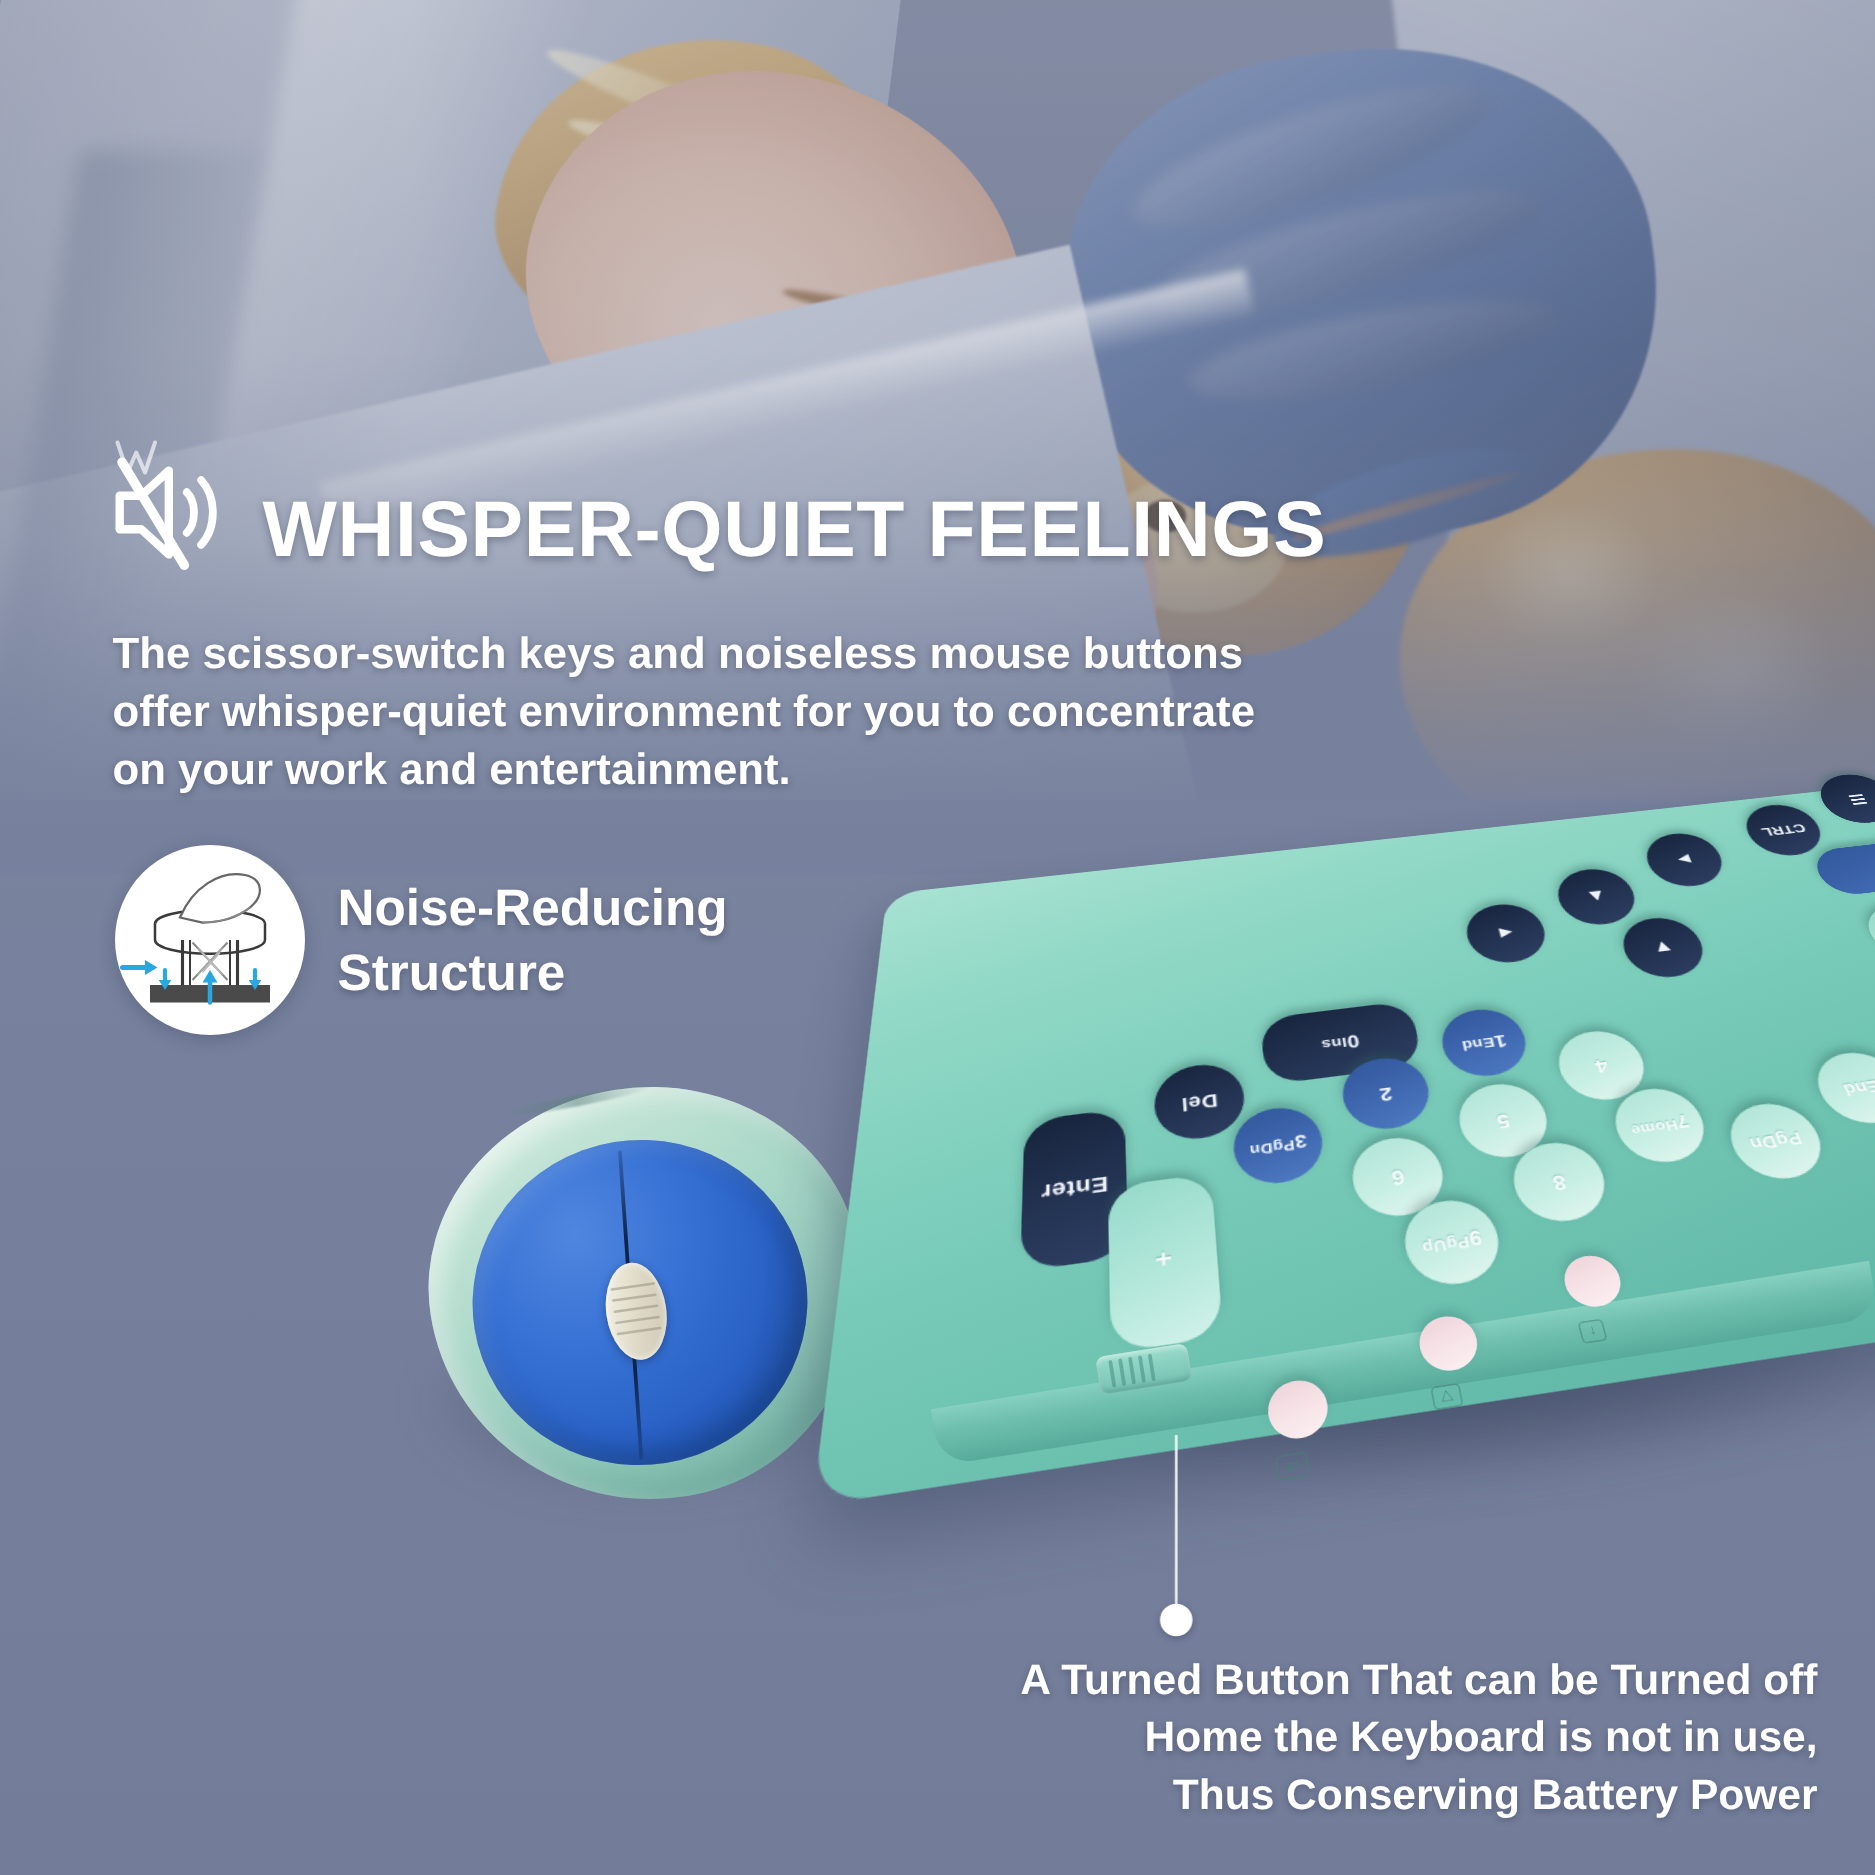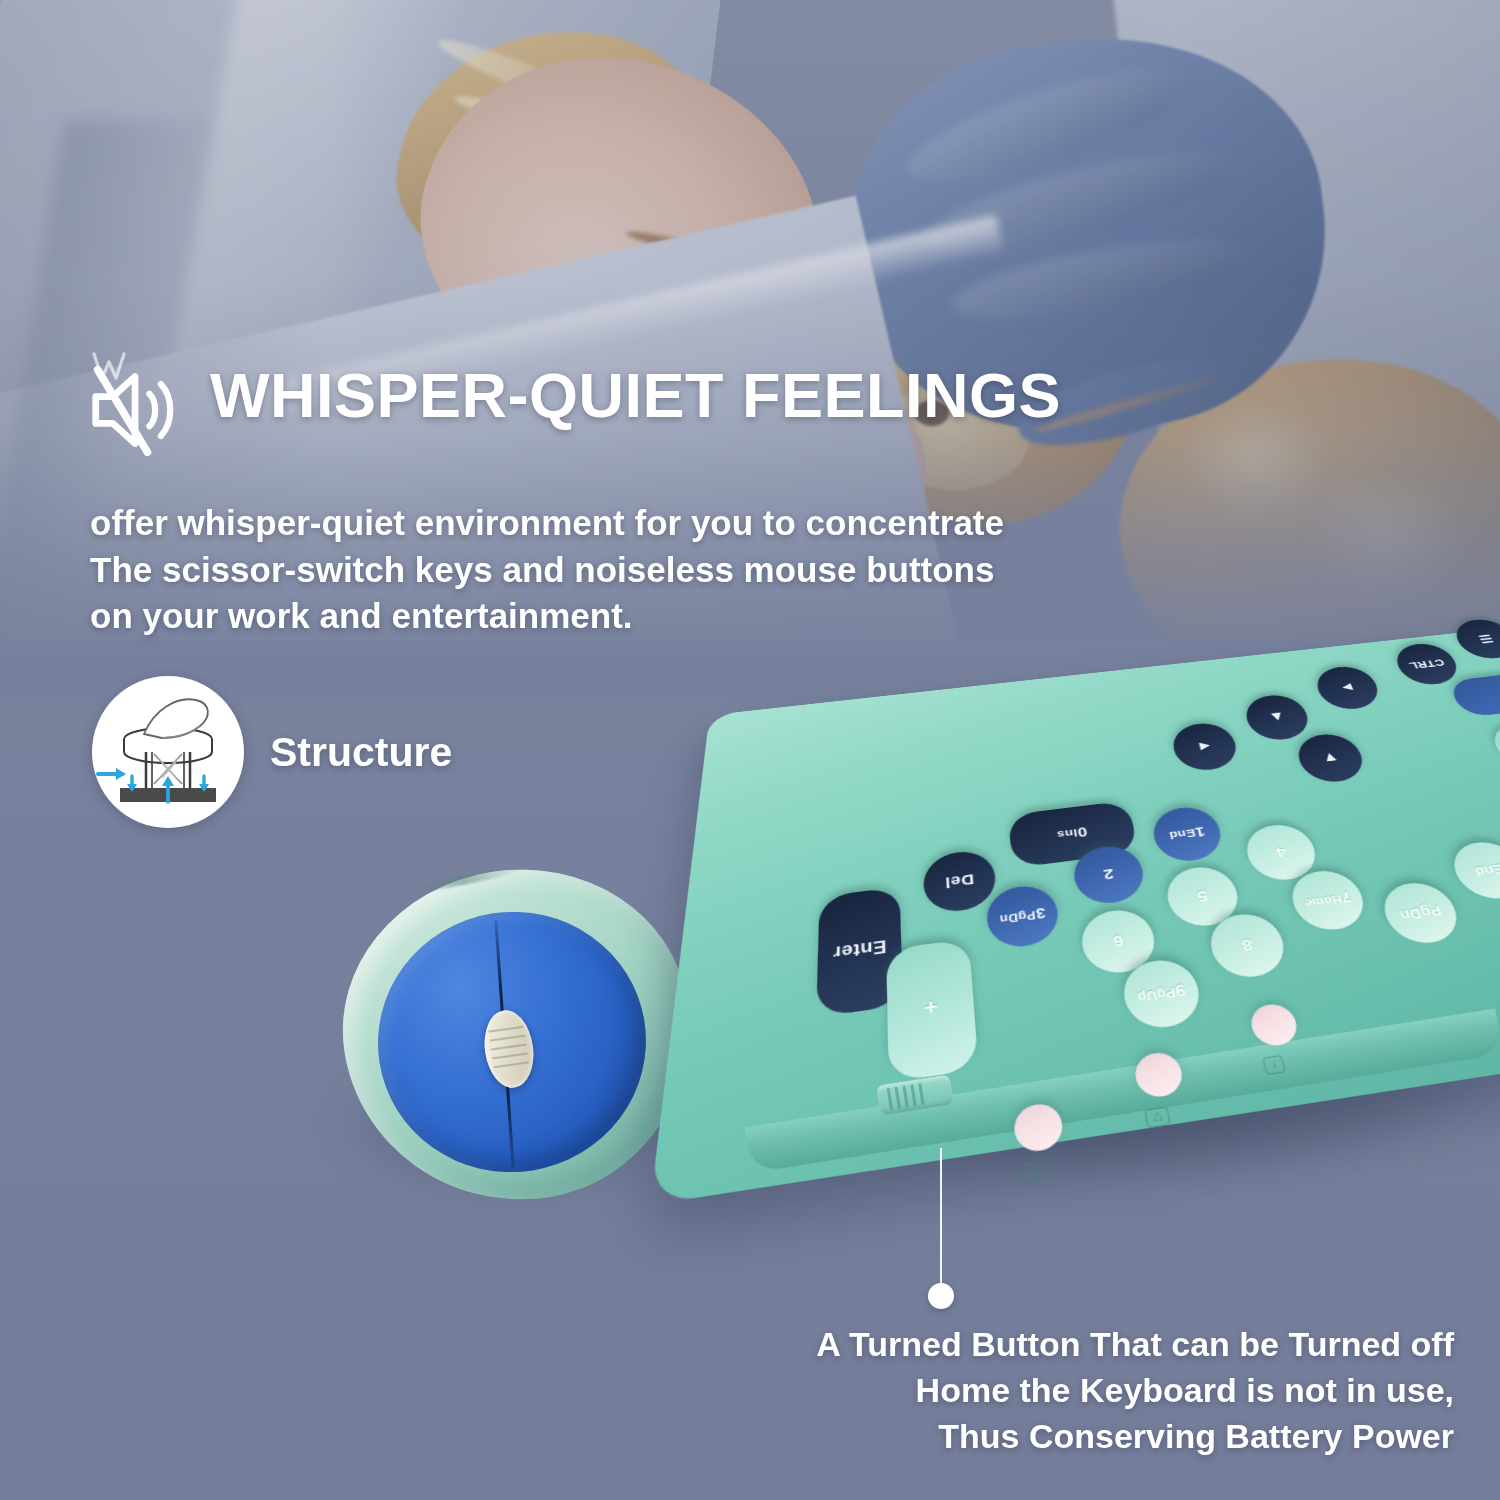--- a/index.html
+++ b/index.html
@@ -202,21 +202,21 @@
 
   
   .watermark {
     position:absolute; left:92px; top:352px; width:34px; height:30px;
     opacity:.75;
   }
 
   
   .headline-row {
     position:absolute; left:88px; top:364px;
-    display:flex; align-items:flex-start; gap:26px;
+    display:flex; align-items:flex-end; gap:26px;
   }
   .mute-icon { width:96px; height:92px; flex:0 0 auto; }
   .headline {
     color:#ffffff;
     font-size:63px;
     font-weight:bold;
     letter-spacing:.5px;
     line-height:1;
     white-space:nowrap;
     text-shadow:0 2px 7px rgba(40,48,70,.40);
@@ -460,22 +460,22 @@
     <svg class="mute-icon" viewBox="0 0 100 96">
       <path d="M8 34 H26 L49 13 V83 L26 62 H8 Z" fill="none" stroke="#ffffff" stroke-width="7" stroke-linejoin="round" stroke-linecap="round"></path>
       <path d="M64 31 C72 39 72 57 64 65" fill="none" stroke="#ffffff" stroke-width="6.5" stroke-linecap="round"></path>
       <path d="M76 21 C89 35 89 61 76 75" fill="none" stroke="#ffffff" stroke-width="6.5" stroke-linecap="round"></path>
       <line x1="10" y1="6" x2="62" y2="92" stroke="#ffffff" stroke-width="8" stroke-linecap="round"></line>
     </svg>
     <div class="headline">WHISPER-QUIET FEELINGS</div>
   </div>
 
   <div class="body-copy">
+    <div>The scissor-switch keys and noiseless mouse buttons</div>
     <div>offer whisper-quiet environment for you to concentrate</div>
-    <div>The scissor-switch keys and noiseless mouse buttons</div>
     <div>on your work and entertainment.</div>
   </div>
 
   <div class="feature">
     <div class="feature-circle">
       <svg viewBox="0 0 152 152" width="152" height="152">
 
         <rect x="28" y="112" width="96" height="14" fill="#4a4a4a"></rect>
 
         <ellipse cx="76" cy="63" rx="44" ry="11" fill="#ffffff" stroke="#3a3a3a" stroke-width="2"></ellipse>
@@ -497,20 +497,21 @@
         <path d="M24 92 L34 98 L24 104 Z" fill="#2aa6e0"></path>
         <path d="M40 100 L40 112" stroke="#2aa6e0" stroke-width="3.4" stroke-linecap="round"></path>
         <path d="M35 108 L40 116 L45 108 Z" fill="#2aa6e0"></path>
         <path d="M112 100 L112 112" stroke="#2aa6e0" stroke-width="3.4" stroke-linecap="round"></path>
         <path d="M107 108 L112 116 L117 108 Z" fill="#2aa6e0"></path>
         <path d="M76 126 L76 104" stroke="#2aa6e0" stroke-width="3.6" stroke-linecap="round"></path>
         <path d="M70 110 L76 100 L82 110 Z" fill="#2aa6e0"></path>
       </svg>
     </div>
     <div class="feature-label">
+      <div>Noise-Reducing</div>
       <div>Structure</div>
     </div>
   </div>
 
   <div class="mouse">
     <div class="mouse-shadow"></div>
     <div class="mouse-body"></div>
     <div class="mouse-seam-top"></div>
     <div class="mouse-top"></div>
     <div class="mouse-split"></div>

